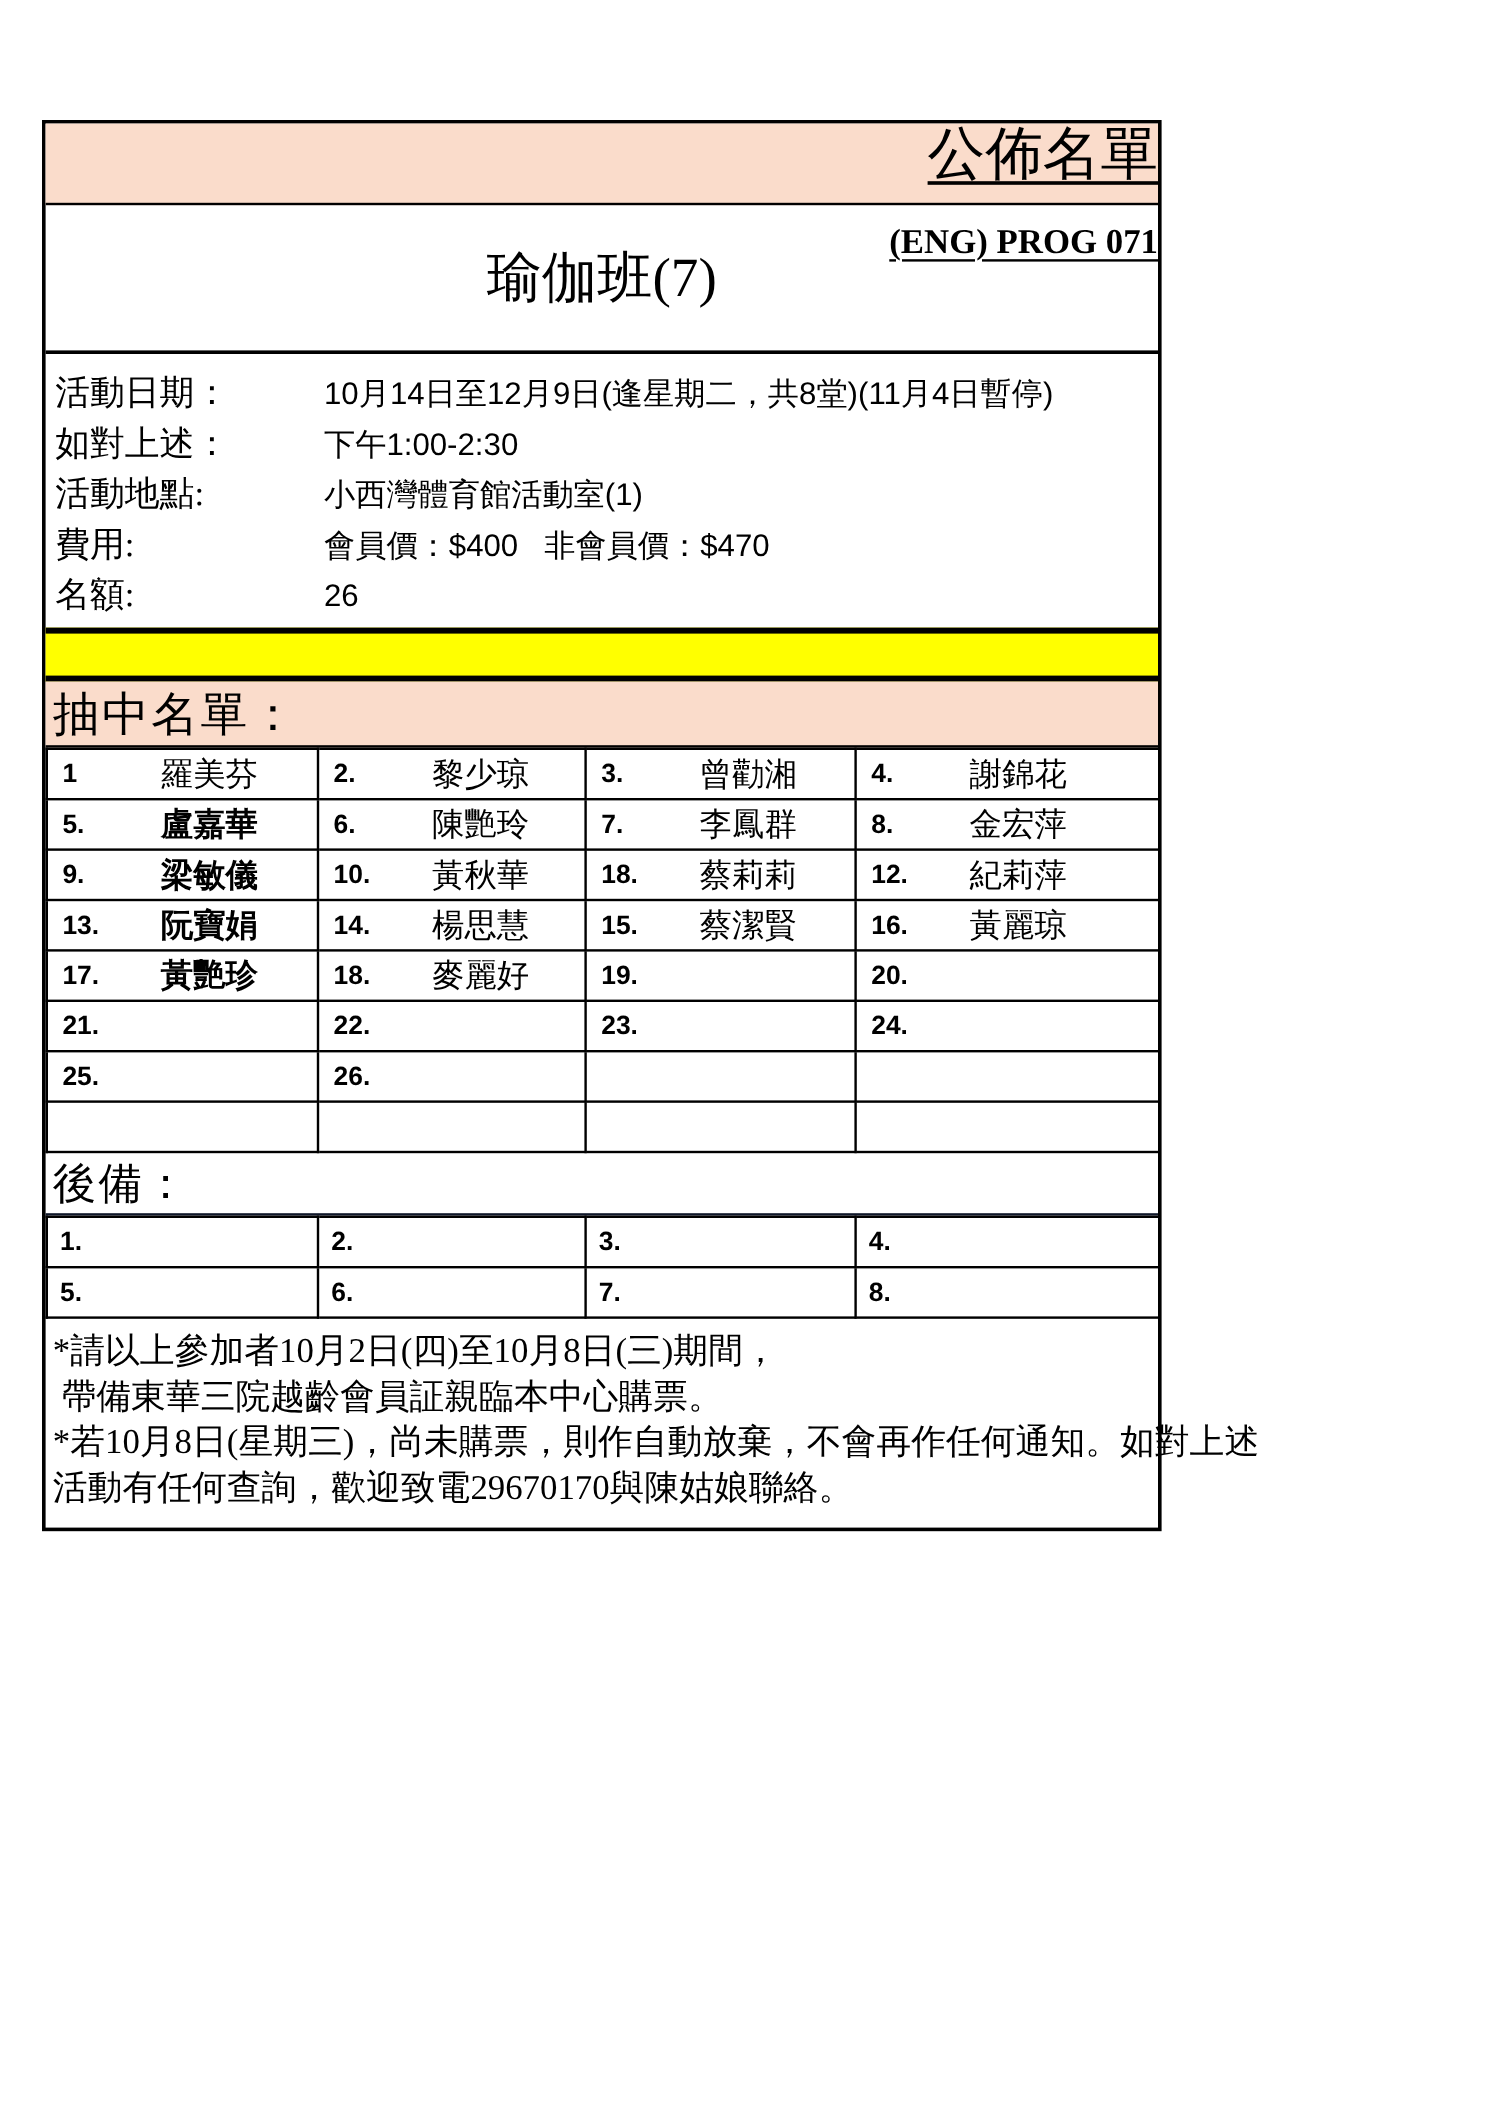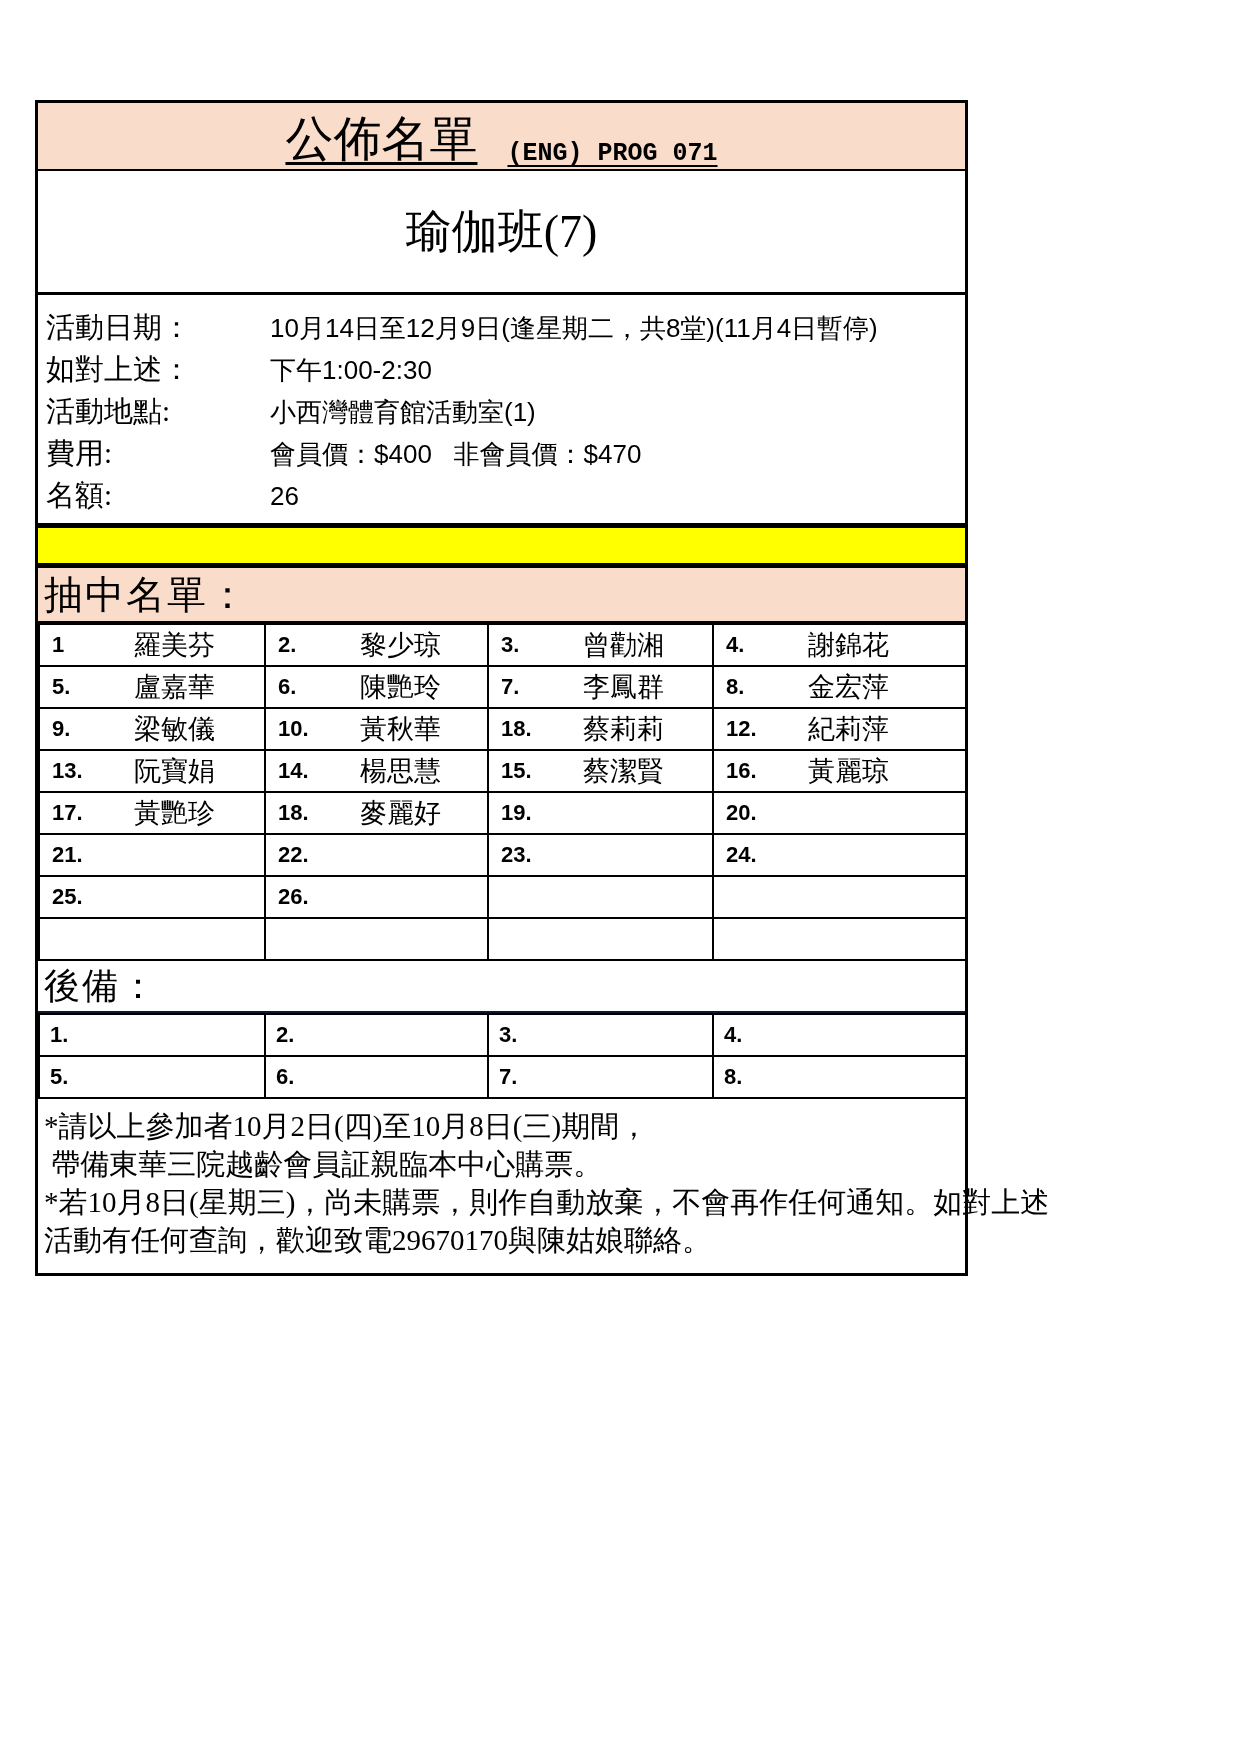--- a/index.html
+++ b/index.html
@@ -8,29 +8,29 @@
     width:1241px; height:1755px; position:relative;
     font-family:"Liberation Serif", serif; color:#000;
   }
   .doc {
     position:absolute; left:35px; top:100px; width:933px;
     border:3px solid #000; background:#fff;
   }
   
   .header-row {
     height:68px; background:#fadccb; border-bottom:2px solid #000;
-    display:flex; justify-content:center; align-items:flex-end;
-    gap:30px; padding-bottom:3px;
+    display:flex; align-items:flex-end;
+    gap:30px; padding-bottom:3px;flex-direction:column;
   }
   .header-title {
     font-size:48px; line-height:1.1;
     text-decoration:underline; text-decoration-thickness:3px; text-underline-offset:7px;
   }
   .header-code {
-    font-family:Liberation Mono, monospace; font-weight:bold; font-size:25px;
+    font-family:Liberation Serif, serif; font-weight:bold; font-size:29px;
     text-decoration:underline; text-decoration-thickness:2px; text-underline-offset:5px;
     margin-bottom:-2px;
   }
   
   .title-row {
     height:124px; border-bottom:3px solid #000;
     display:flex; align-items:center; justify-content:center;
     font-size:46px;
   }
   
@@ -56,21 +56,21 @@
   td {
     border:2px solid #000; height:42px; vertical-align:middle;
     overflow:hidden;
   }
   .name-cell-inner { display:flex; align-items:center; padding-left:12px; }
   .cell-num {
     font-family:"Liberation Sans", sans-serif; font-weight:bold; font-size:22px;
     width:82px; flex:none;
   }
   .cell-name { font-size:27px; }
-  .cell-name.bold { font-weight:normal; }
+  .cell-name.bold { font-weight:bold; }
   
   .backup-heading {
     height:52px; display:flex; align-items:center; padding-left:6px;
     font-size:36px; letter-spacing:2px; border-bottom:2px solid #0f172a;
   }
   .backup-table td { height:42px; }
   .backup-num {
     font-family:"Liberation Sans", sans-serif; font-weight:bold; font-size:22px;
     padding-left:10px; display:block;
   }

